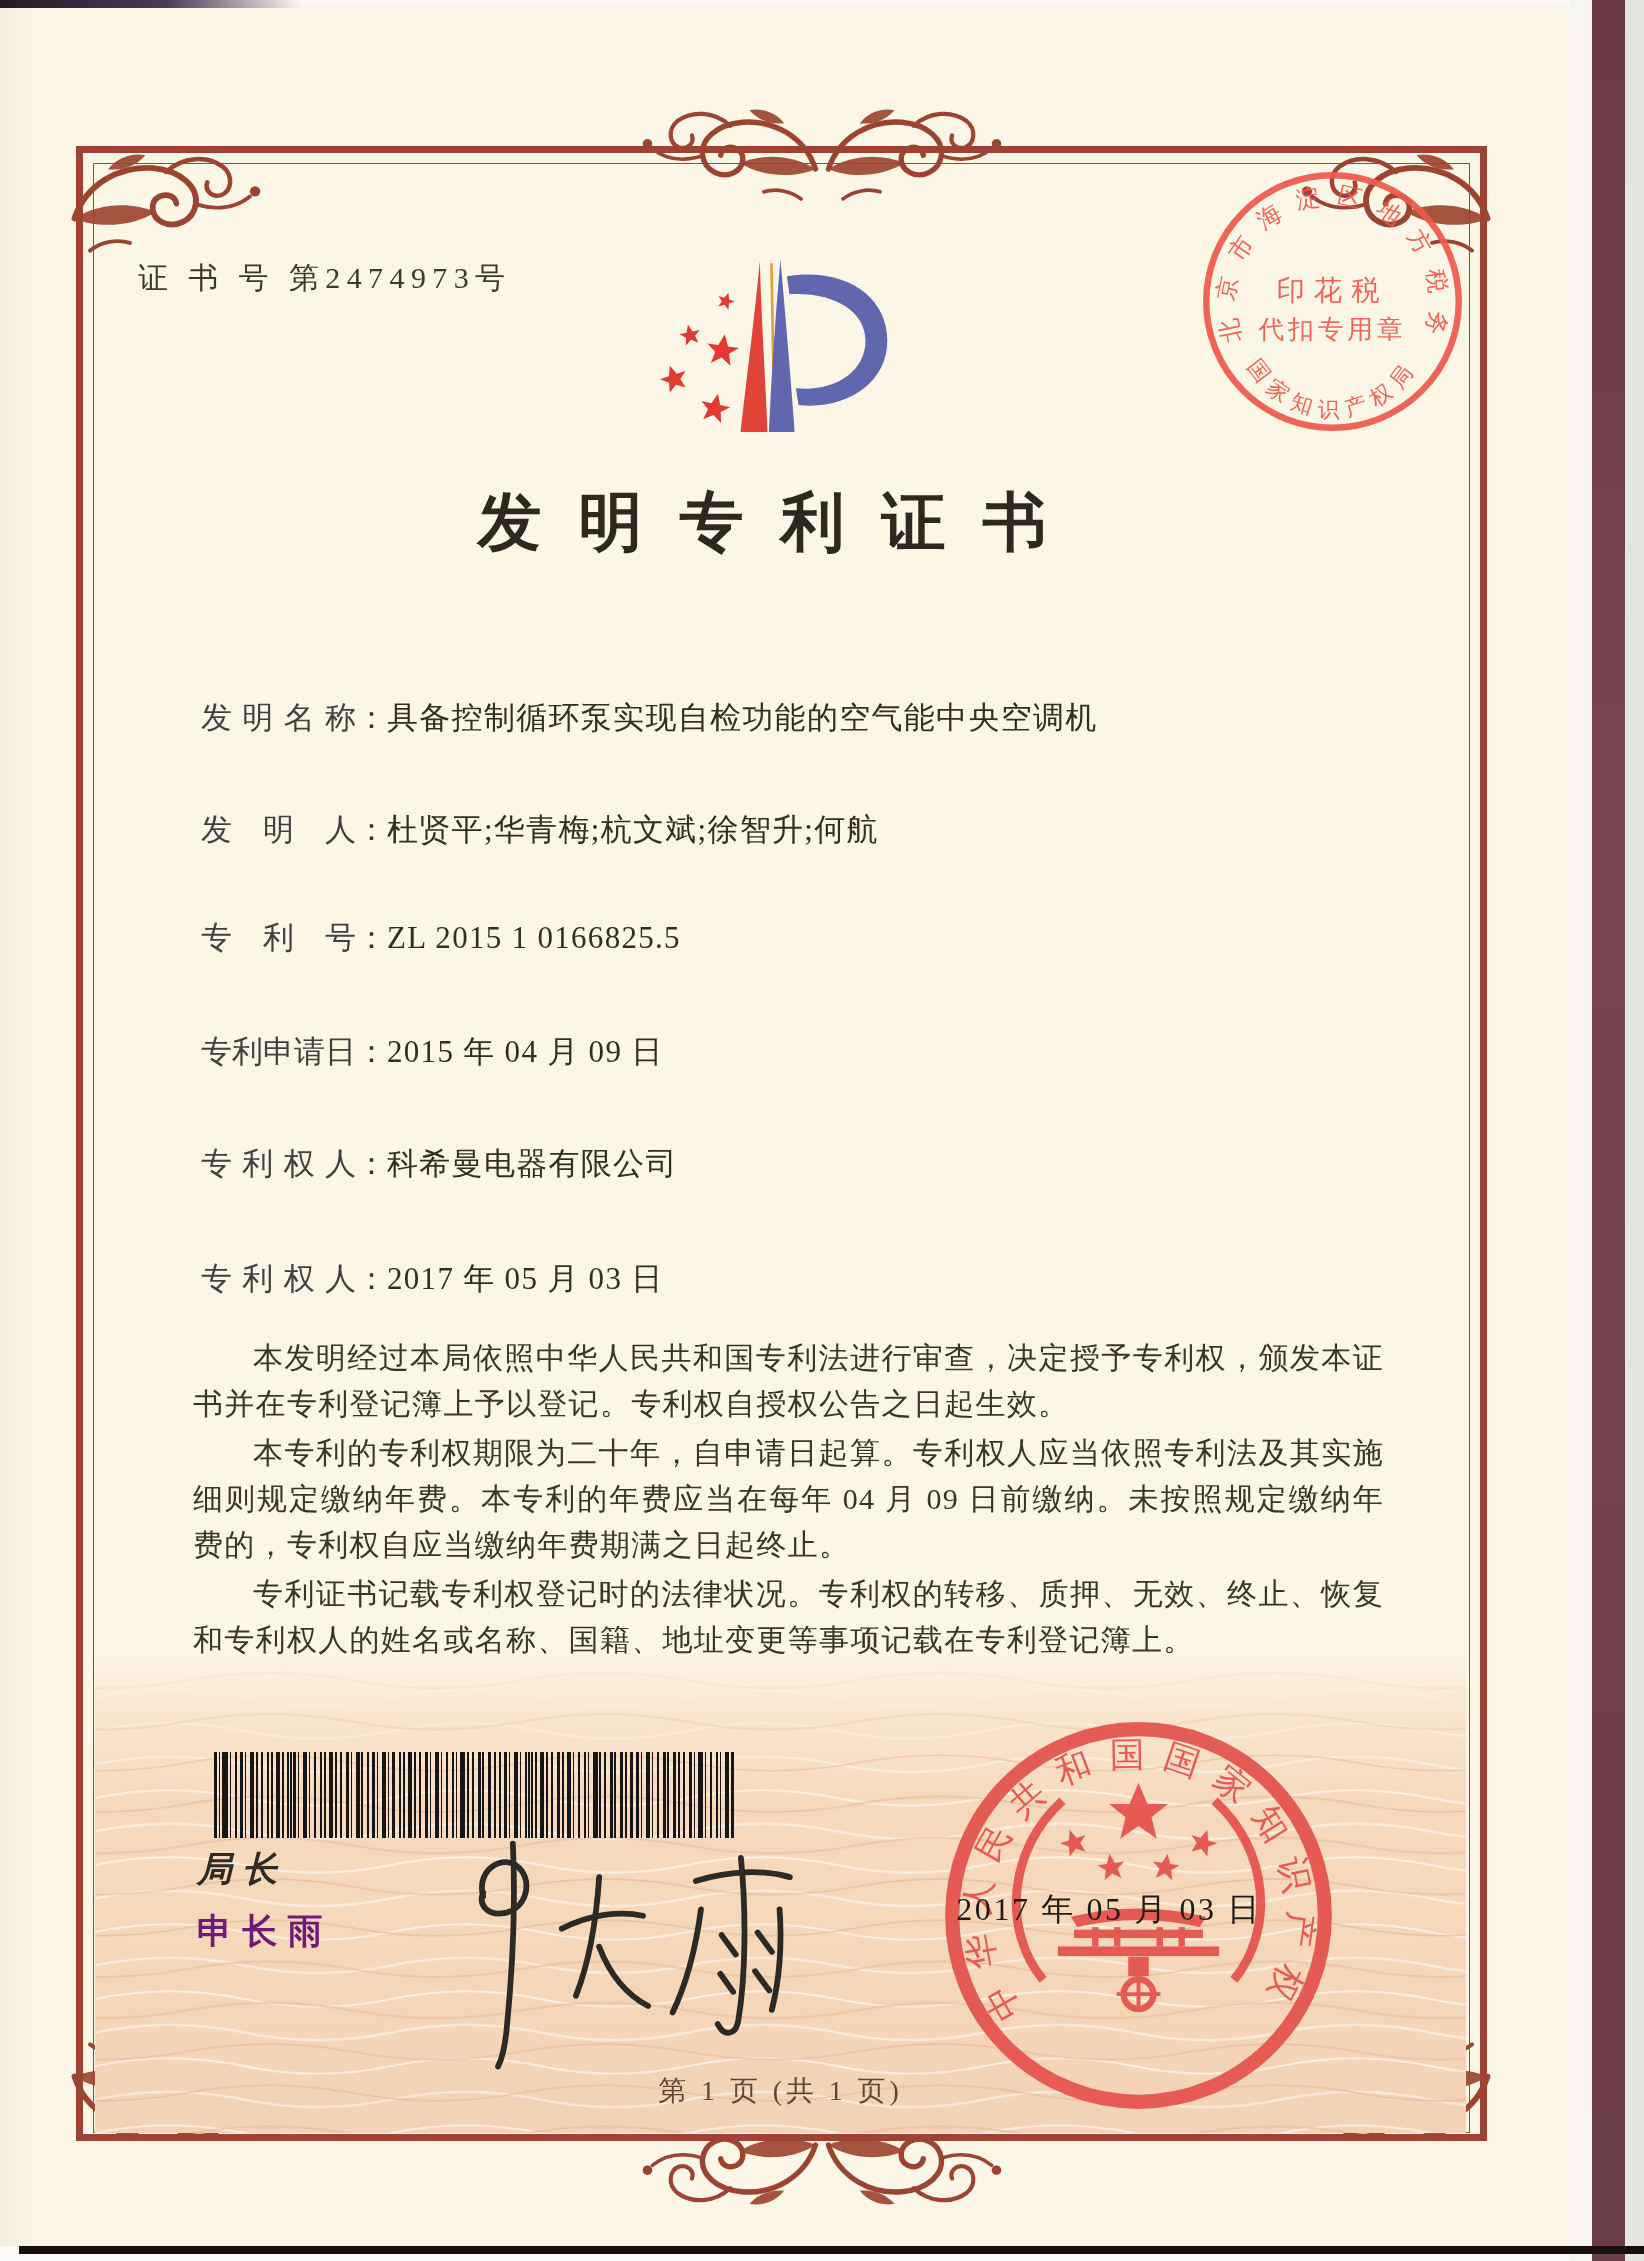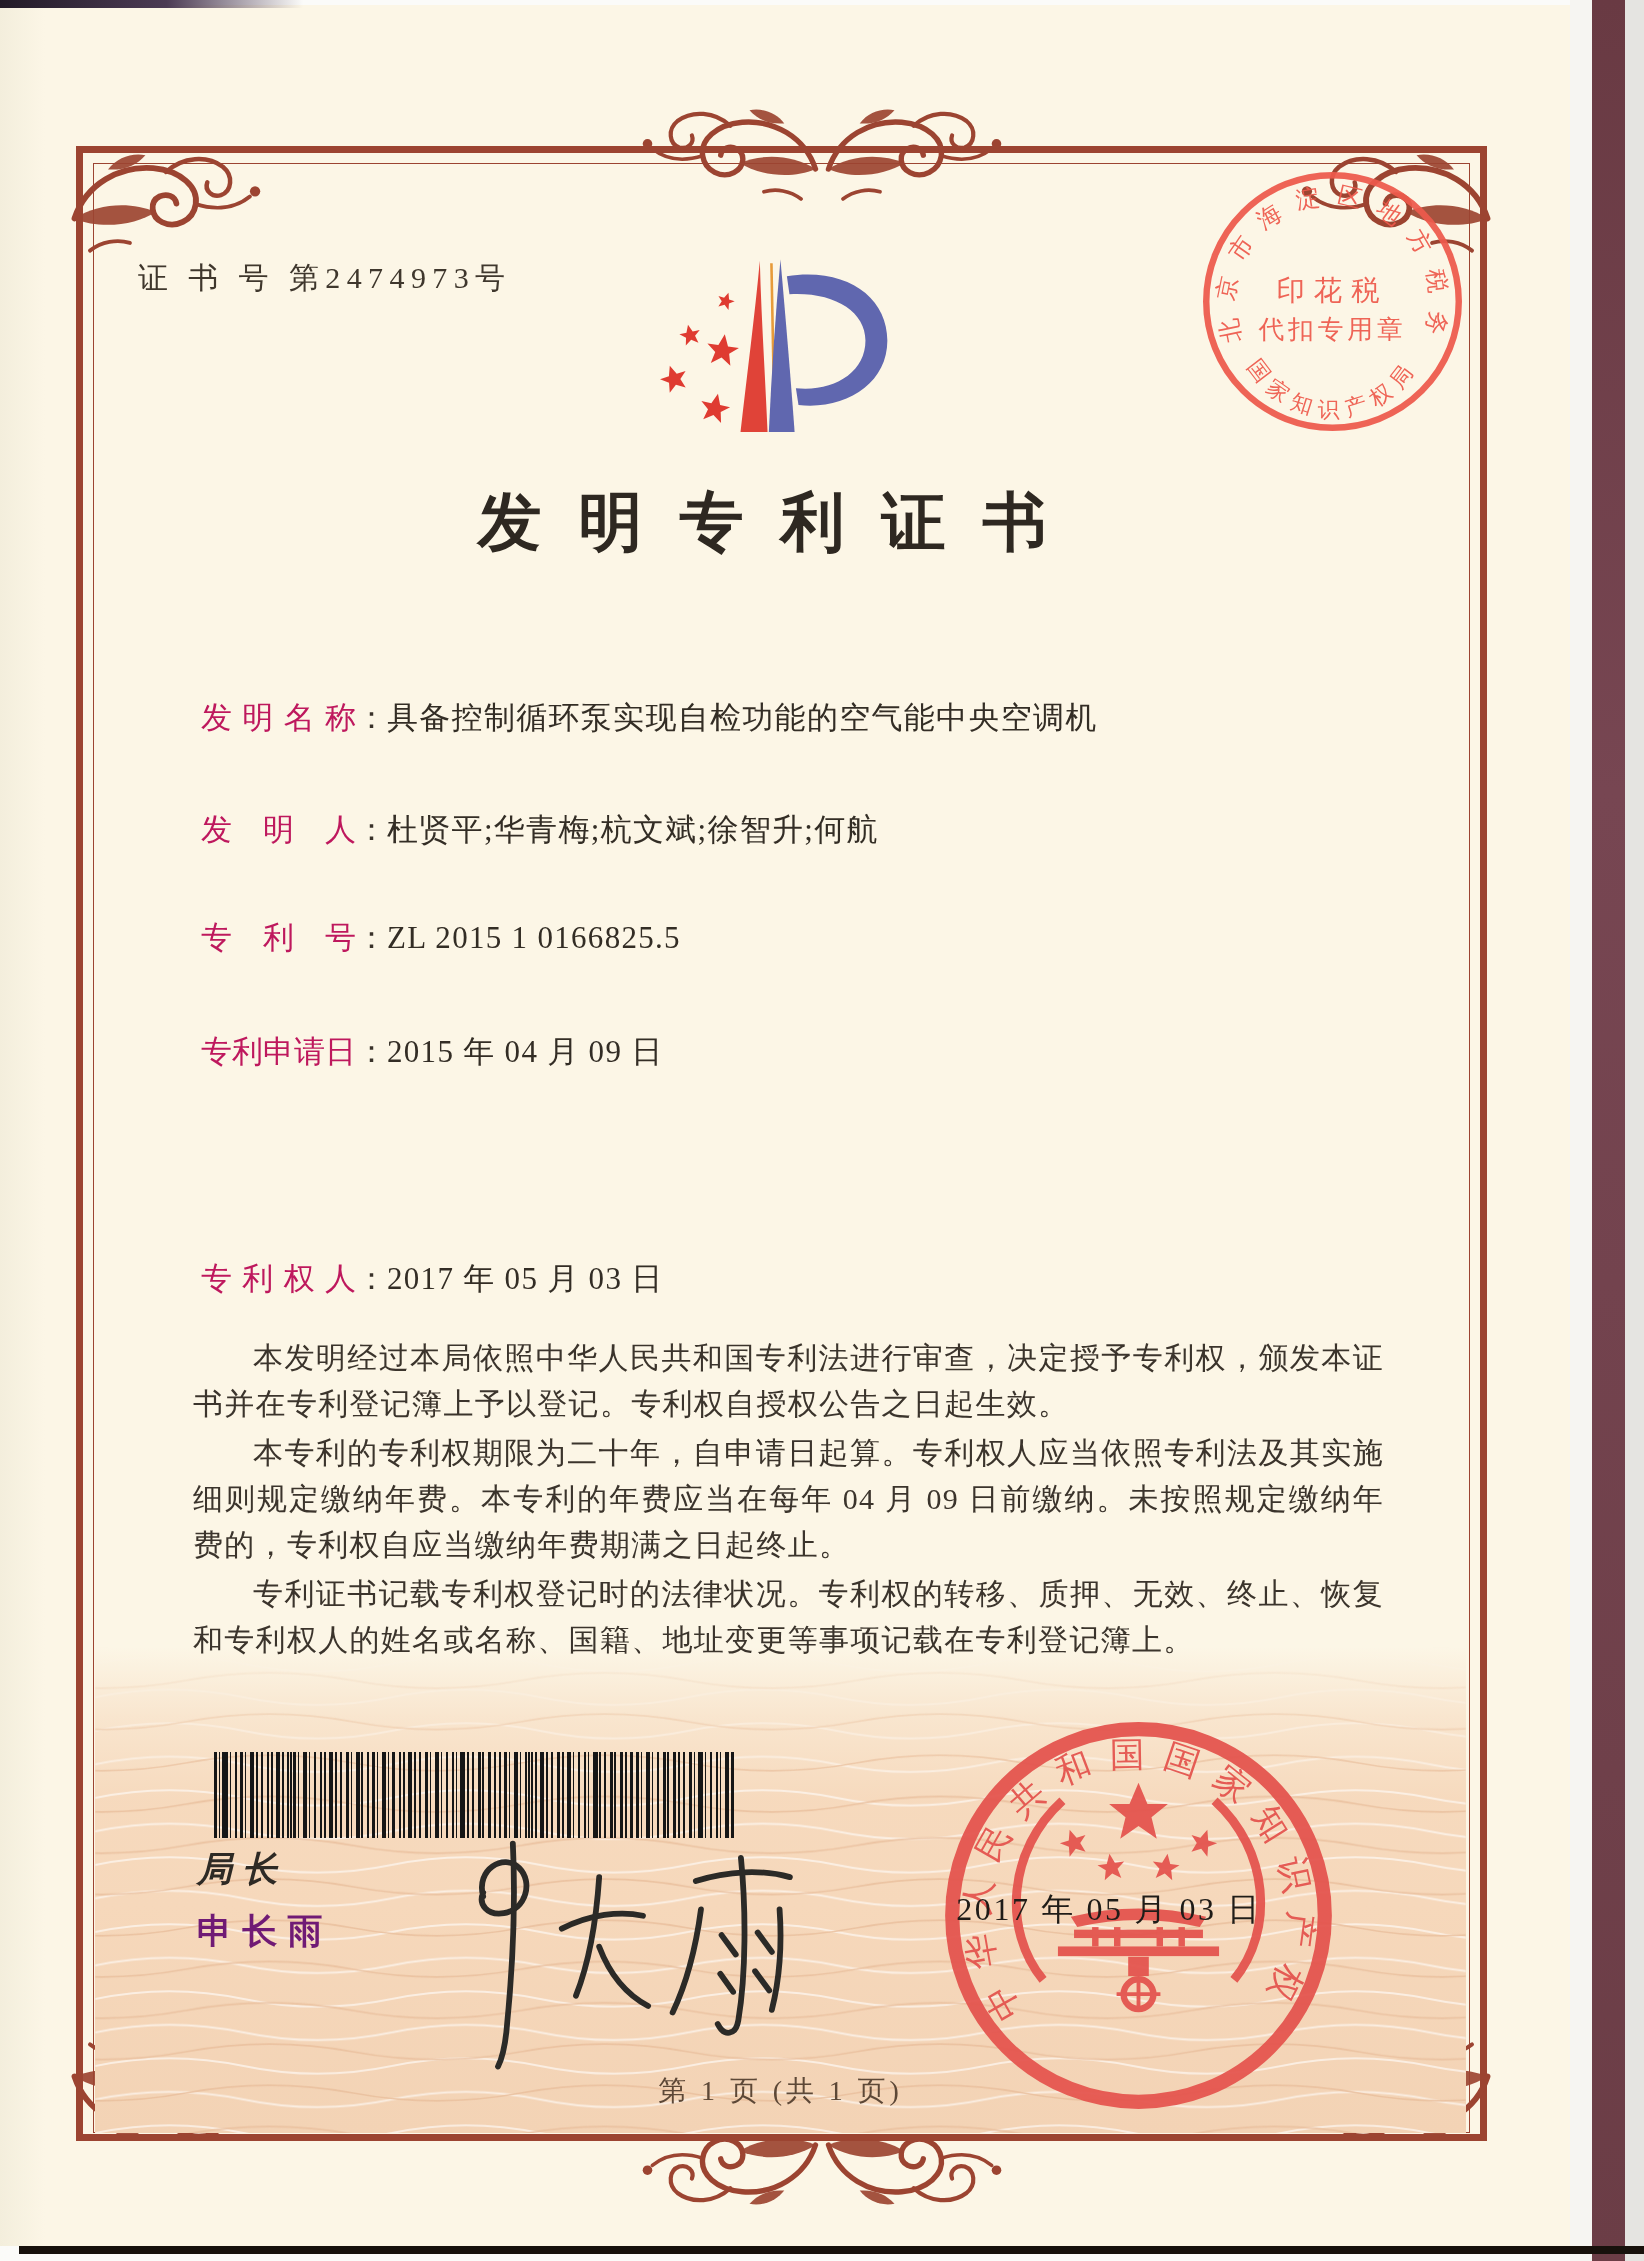--- a/index.html
+++ b/index.html
@@ -29,21 +29,21 @@
                    rgba(246,216,187,.95) 155px,var(--peach) 258px,#f3d3b5 100%);}
   .band svg{position:absolute;left:0;top:0;
             -webkit-mask-image:linear-gradient(180deg,transparent 0,#000 148px);
             mask-image:linear-gradient(180deg,transparent 0,#000 148px);}
   
   .certno{left:138px;top:258px;font-size:30px;letter-spacing:6.4px;color:#3f372d;}
   .title{left:93px;top:479px;width:1375px;text-align:center;font-size:64px;font-weight:700;
          letter-spacing:37px;color:#2e2821;}
   .row{left:201px;width:1225px;height:45px;font-size:31px;white-space:nowrap;}
   .flabel{display:inline-block;width:155px;text-align:justify;text-align-last:justify;
-          vertical-align:top;color:#be185d;}
+          vertical-align:top;color:#404040;}
   .fcolon{color:#39322a;}
   .fvalue{letter-spacing:1.3px;color:#332d25;}
   .body{left:193px;top:1335px;width:1191px;font-size:30px;line-height:46px;letter-spacing:1.3px;
         text-align:justify;color:#3b342c;}
   .body p{margin:0 0 3.2px 0;text-indent:2em;}
   .barcode{left:214px;top:1752px;width:520px;height:86px;background-image:
     repeating-linear-gradient(90deg,#161616 0 2.6px,transparent 2.6px 4.5px,#161616 4.5px 5.8px,
       transparent 5.8px 9.7px,#161616 9.7px 13.5px,transparent 13.5px 15.5px,#161616 15.5px 17px,
       transparent 17px 20.6px,#161616 20.6px 22.6px,transparent 22.6px 26.4px),
     repeating-linear-gradient(90deg,transparent 0 8.4px,#161616 8.4px 10.3px,transparent 10.3px 34px);}
@@ -164,20 +164,23 @@
     <span class="flabel">发明名称</span><span class="fcolon">：</span><span class="fvalue">具备控制循环泵实现自检功能的空气能中央空调机</span>
   </div>
   <div class="abs row" style="top:809px">
     <span class="flabel">发明人</span><span class="fcolon">：</span><span class="fvalue">杜贤平;华青梅;杭文斌;徐智升;何航</span>
   </div>
   <div class="abs row" style="top:917px">
     <span class="flabel">专利号</span><span class="fcolon">：</span><span class="fvalue">ZL 2015 1 0166825.5</span>
   </div>
   <div class="abs row" style="top:1031px">
     <span class="flabel">专利申请日</span><span class="fcolon">：</span><span class="fvalue">2015 年 04 月 09 日</span>
+  </div>
+  <div class="abs row" style="top:1143px">
+    <span class="flabel">专利权人</span><span class="fcolon">：</span><span class="fvalue">科希曼电器有限公司</span>
   </div>
   <div class="abs row" style="top:1258px">
     <span class="flabel">专利权人</span><span class="fcolon">：</span><span class="fvalue">2017 年 05 月 03 日</span>
   </div>
 
   <div class="abs body">
     <p>本发明经过本局依照中华人民共和国专利法进行审查，决定授予专利权，颁发本证书并在专利登记簿上予以登记。专利权自授权公告之日起生效。</p>
     <p>本专利的专利权期限为二十年，自申请日起算。专利权人应当依照专利法及其实施细则规定缴纳年费。本专利的年费应当在每年 04 月 09 日前缴纳。未按照规定缴纳年费的，专利权自应当缴纳年费期满之日起终止。</p>
     <p>专利证书记载专利权登记时的法律状况。专利权的转移、质押、无效、终止、恢复和专利权人的姓名或名称、国籍、地址变更等事项记载在专利登记簿上。</p>
   </div>

